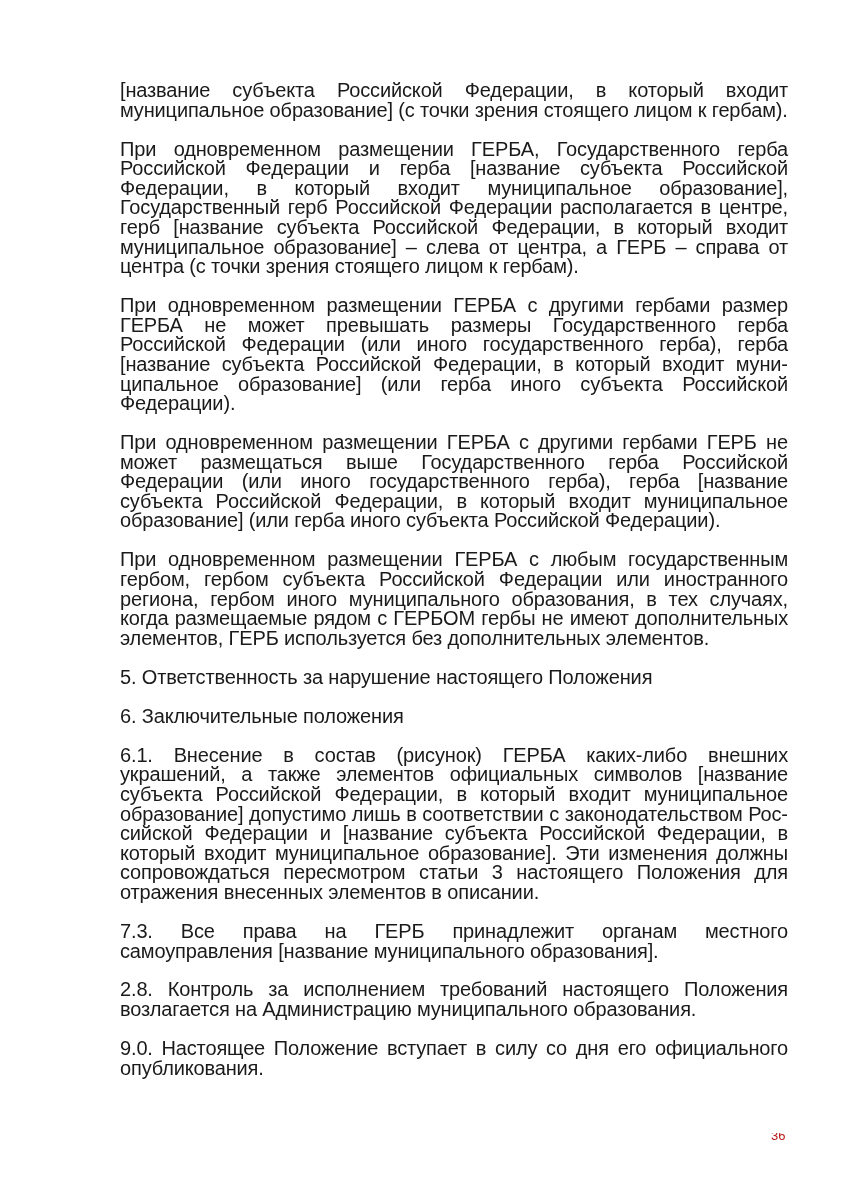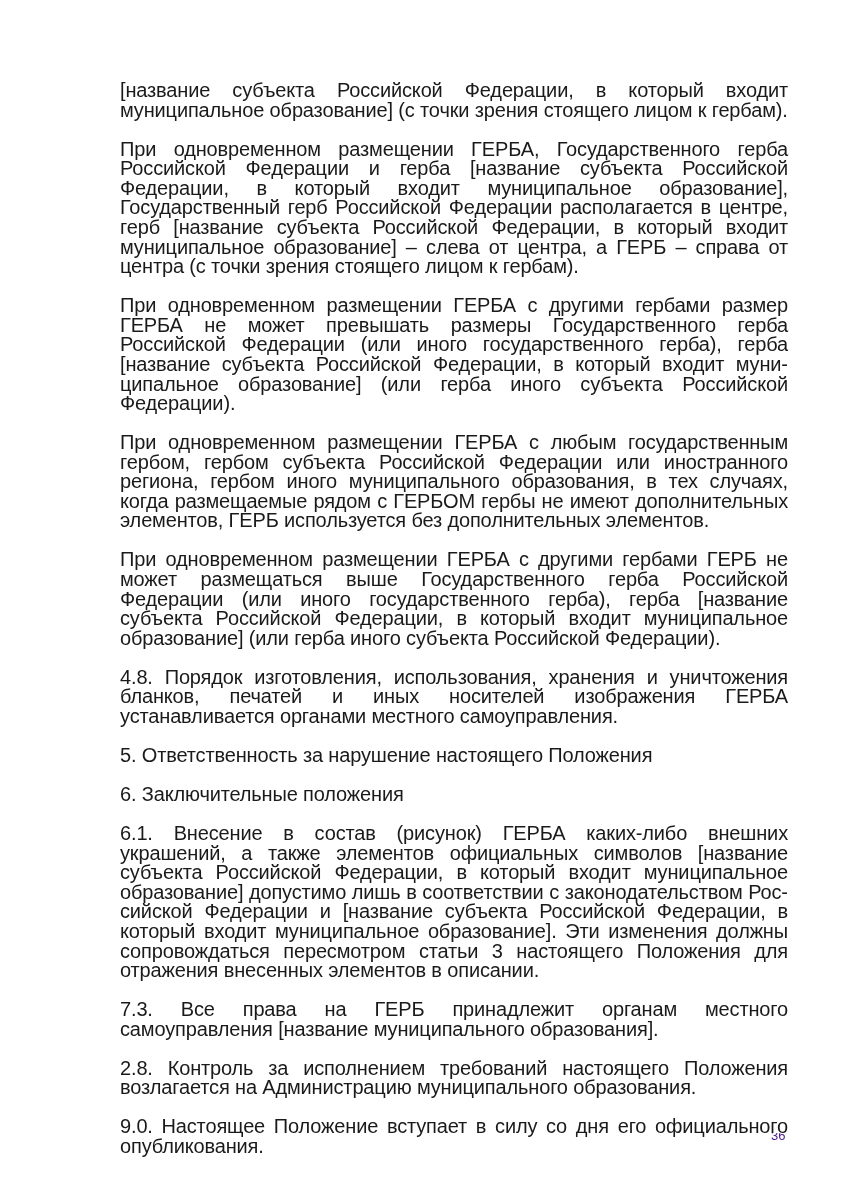--- a/index.html
+++ b/index.html
@@ -23,34 +23,33 @@
   .h {
     margin: 0 0 19.4px 0;
     font-weight: normal;
   }
   .page-number {
     position: absolute;
     left: 771px;
     top: 1128px;
     font-family: "Liberation Sans", sans-serif;
     font-size: 13px;
-    color: #4c1d95;
+    color: #b91c1c;
     clip-path: inset(5px 0 0 0);
   }
 </style>
 </head>
 <body>
 
 <div class="page">
   <p class="p">[название субъекта Российской Федерации, в который входит муниципальное образова­ние] (с точки зрения стоящего лицом к гербам).</p>
   <p class="p">При одновременном размещении ГЕРБА, Государственного герба Российской Федерации и герба [название субъекта Российской Федерации, в который входит муниципальное об­разование], Государственный герб Российской Федерации располагается в центре, герб [название субъекта Российской Федерации, в который входит муниципальное образова­ние] – слева от центра, а ГЕРБ – справа от центра (с точки зрения стоящего лицом к гер­бам).</p>
   <p class="p">При одновременном размещении ГЕРБА с другими гербами размер ГЕРБА не может пре­вышать размеры Государственного герба Российской Федерации (или иного государст­венного герба), герба [название субъекта Российской Федерации, в который входит муни­ципальное образование] (или герба иного субъекта Российской Федерации).</p>
+  <p class="p">При одновременном размещении ГЕРБА с другими гербами ГЕРБ не может размещаться выше Государственного герба Российской Федерации (или иного государственного гер­ба), герба [название субъекта Российской Федерации, в который входит муниципальное образование] (или герба иного субъекта Российской Федерации).</p>
   <p class="p">При одновременном размещении ГЕРБА с любым государственным гербом, гербом субъ­екта Российской Федерации или иностранного региона, гербом иного муниципального об­разования, в тех случаях, когда размещаемые рядом с ГЕРБОМ гербы не имеют допол­нительных элементов, ГЕРБ используется без дополнительных элементов.</p>
-  <p class="p">При одновременном размещении ГЕРБА с другими гербами ГЕРБ не может размещаться выше Государственного герба Российской Федерации (или иного государственного гер­ба), герба [название субъекта Российской Федерации, в который входит муниципальное образование] (или герба иного субъекта Российской Федерации).</p>
-  <p class="p">4.8. Порядок изготовления, использования, хранения и уничтожения бланков, печатей и иных носителей изображения ГЕРБА устанавливается органами местного самоуправле­ния.</p>
   <p class="h">5. Ответственность за нарушение настоящего Положения</p>
   <p class="h">6. Заключительные положения</p>
   <p class="p">6.1. Внесение в состав (рисунок) ГЕРБА каких-либо внешних украшений, а также элемен­тов официальных символов [название субъекта Российской Федерации, в который входит муниципальное образование] допустимо лишь в соответствии с законодательством Рос­сийской Федерации и [название субъекта Российской Федерации, в который входит муни­ципальное образование]. Эти изменения должны сопровождаться пересмотром статьи 3 настоящего Положения для отражения внесенных элементов в описании.</p>
   <p class="p">7.3. Все права на ГЕРБ принадлежит органам местного самоуправления [название муни­ципального образования].</p>
   <p class="p">2.8. Контроль за исполнением требований настоящего Положения возлагается на Адми­нистрацию муниципального образования.</p>
   <p class="p">9.0. Настоящее Положение вступает в силу со дня его официального опубликования.</p>
 </div>
 
 <div class="page-number">36</div>
 

